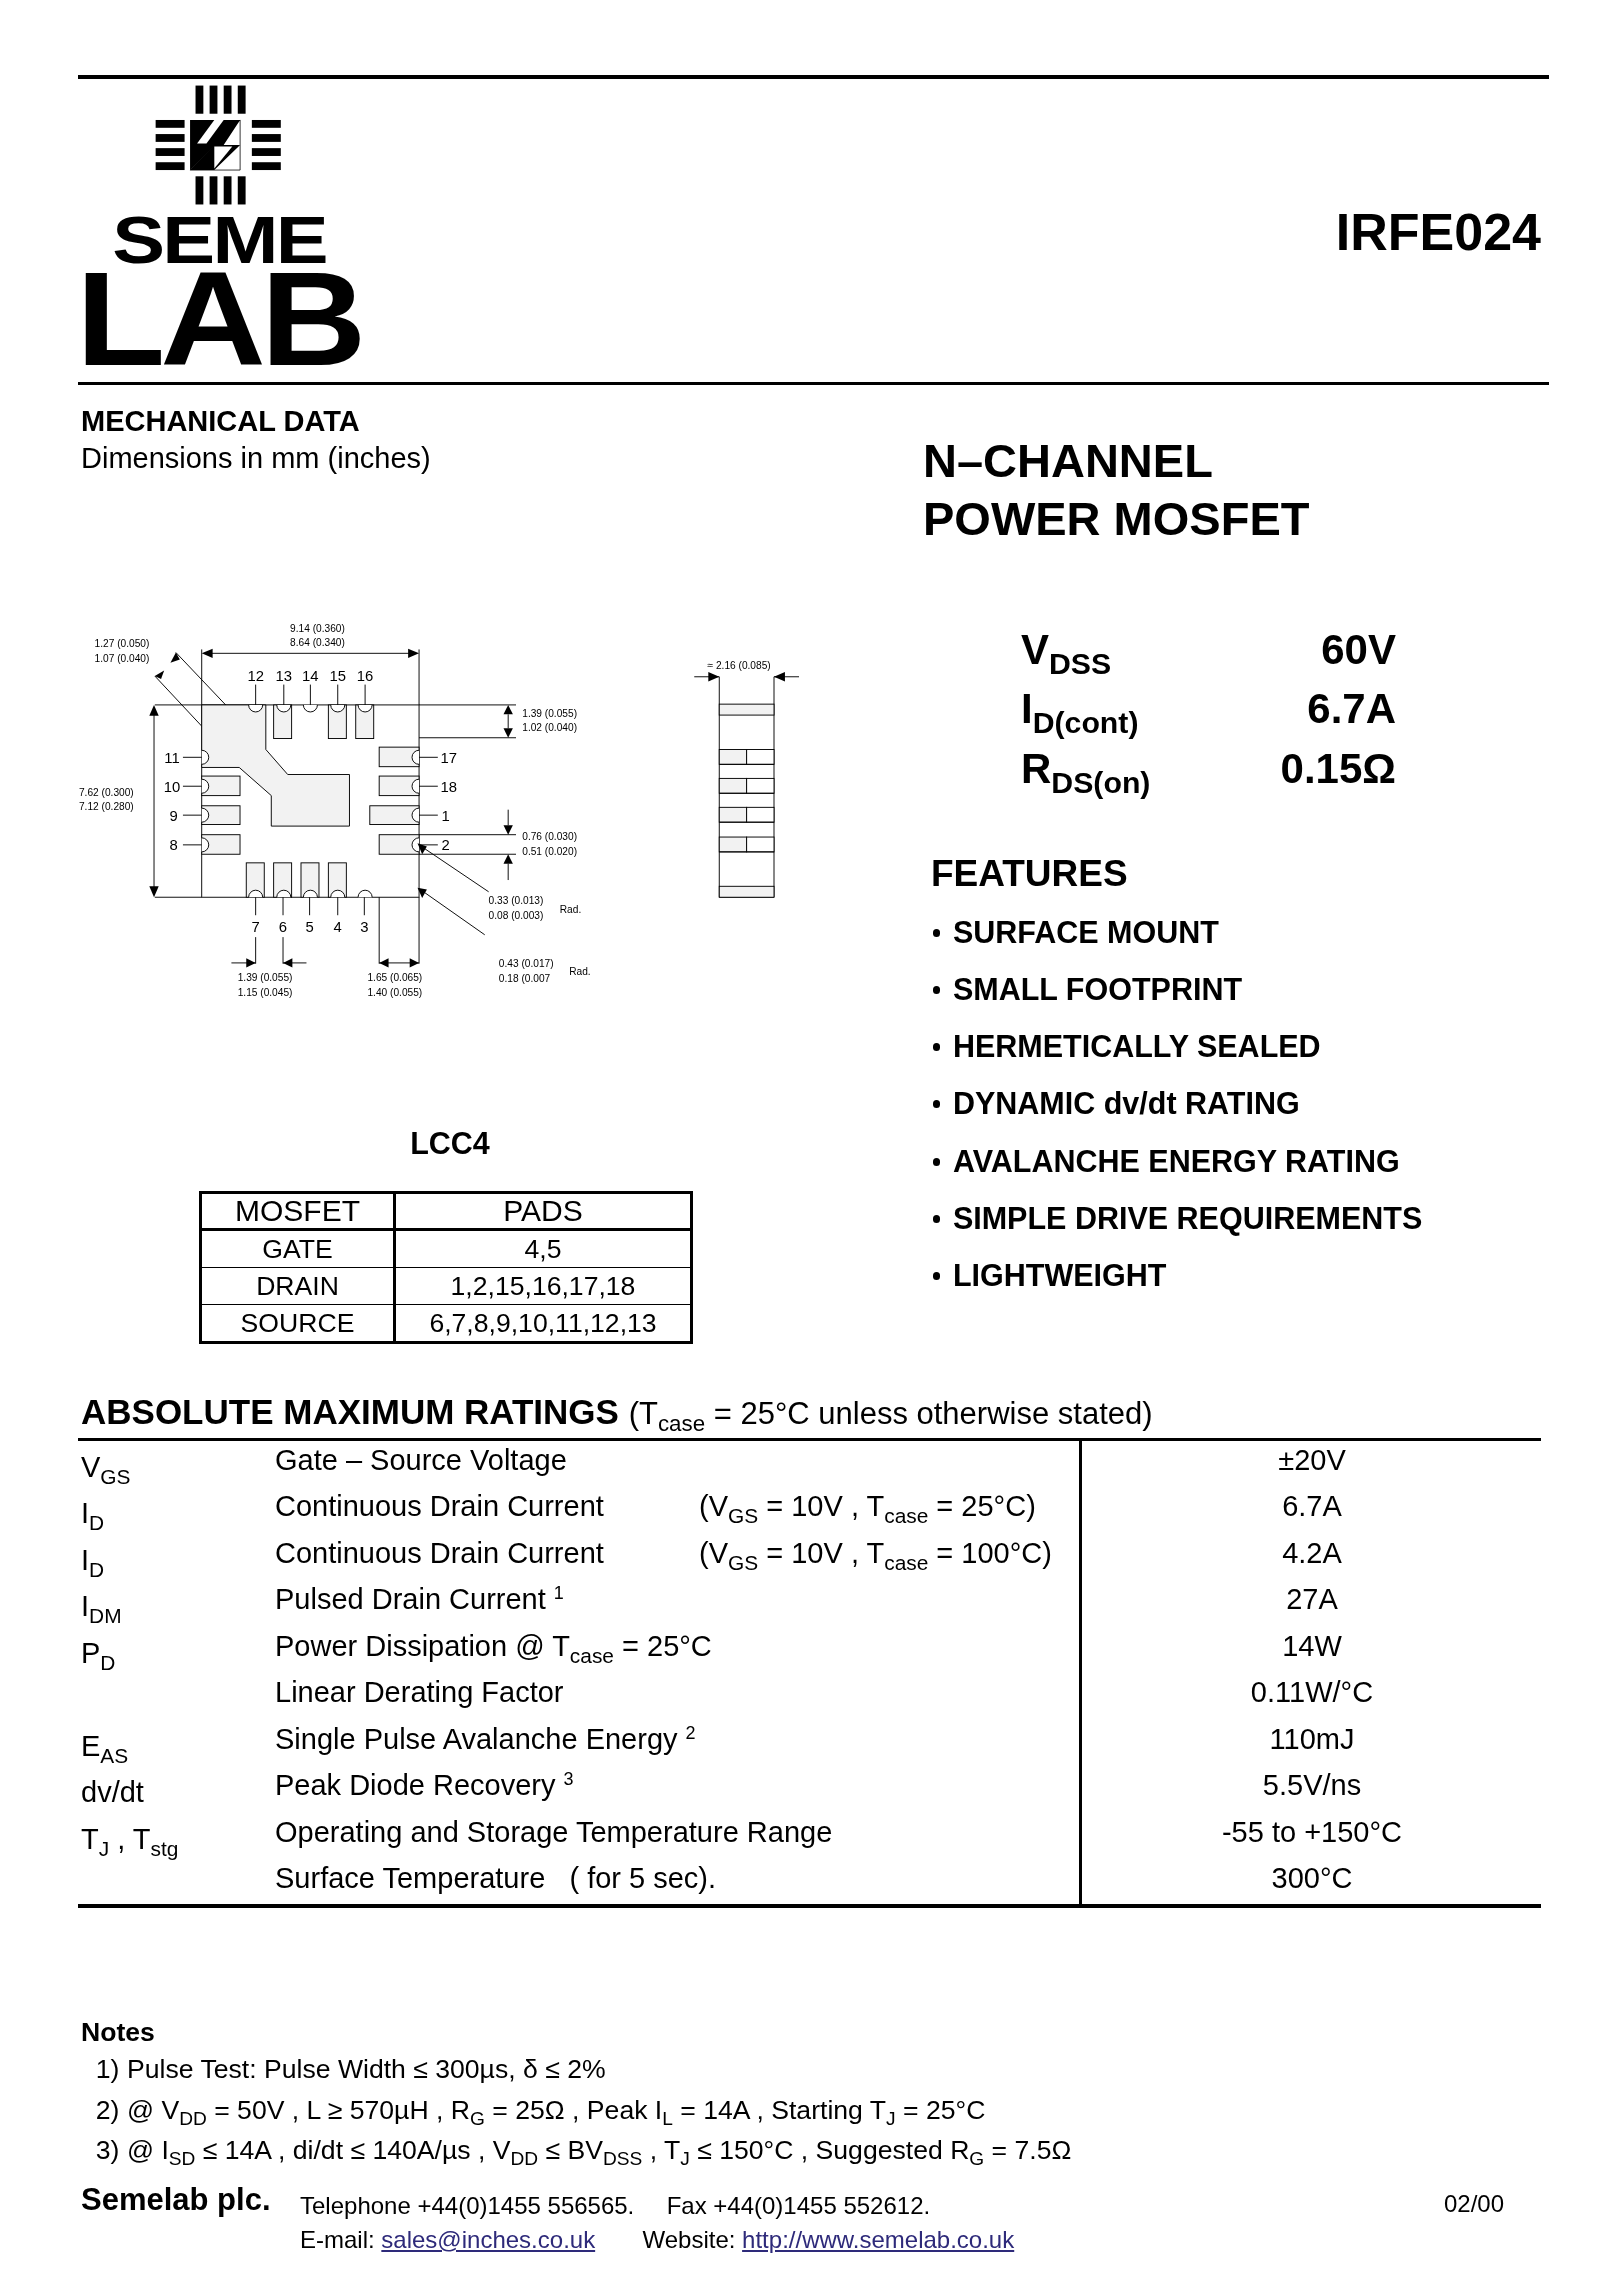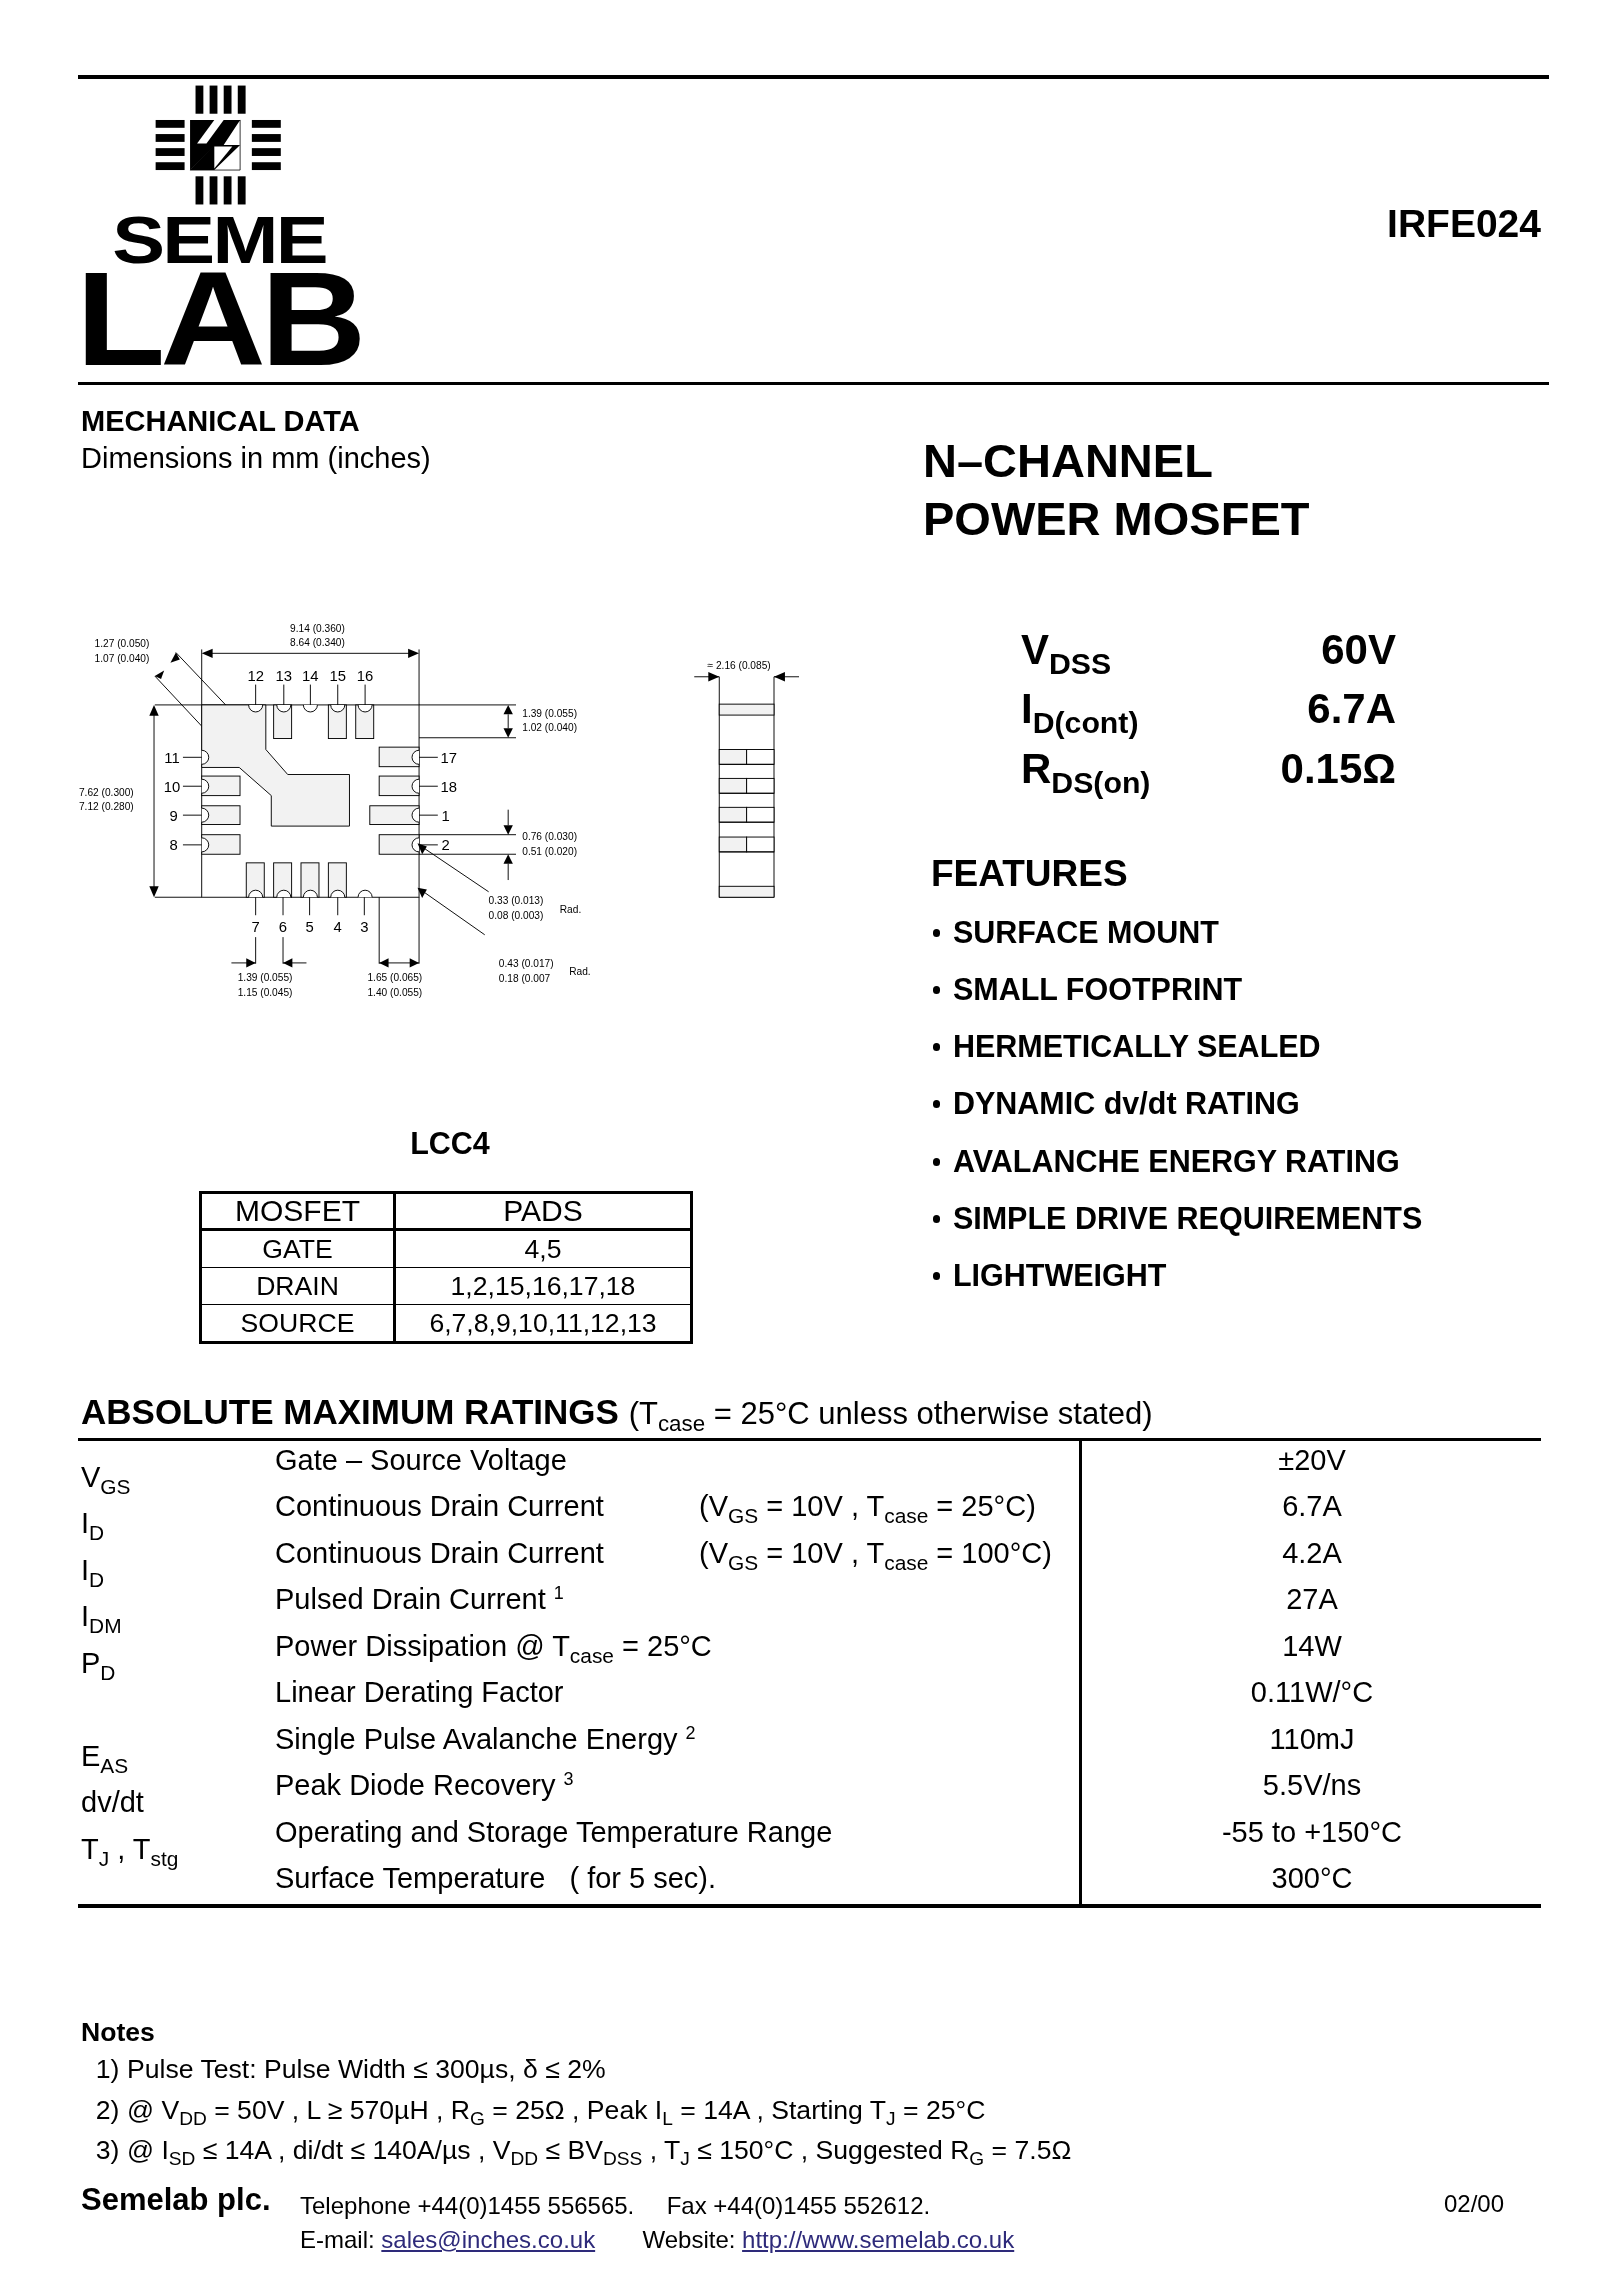--- a/index.html
+++ b/index.html
@@ -3,21 +3,21 @@
 <meta charset="utf-8">
 <style>
   html, body { margin:0; padding:0; background:#ffffff; }
   body { width:1616px; height:2284px; position:relative; overflow:hidden; color:#000; font-family:"Liberation Sans", sans-serif; }
   .abs { position:absolute; }
   .hline { position:absolute; background:#000; }
   .cond { font-family:"Liberation Sans", sans-serif; }
   sub, .sub { font-size:0.72em; vertical-align:-0.32em; line-height:0; }
   sup, .sup { font-size:0.62em; vertical-align:0.55em; line-height:0; }
 
-  #part-number { right:75px; top:202px; font-size:39px; font-weight:bold; letter-spacing:0px; }
+  #part-number { right:75px; top:202px; font-size:52px; font-weight:bold; letter-spacing:0px; }
   #mech-title { left:81px; top:405px; font-size:29px; font-weight:bold; }
   #mech-sub { left:81px; top:442px; font-size:29px; }
   #title-block { left:923px; width:571px; top:432px; font-size:47px; font-weight:bold; line-height:58px; }
 
   .spec-row { position:absolute; left:1021px; width:375px; height:55px; font-size:42px; font-weight:bold; }
   .spec-row .lbl { position:absolute; left:0; top:0; }
   .spec-row .val { position:absolute; right:0; top:0; }
 
   #features-title { left:931px; top:853px; font-size:37px; font-weight:bold; }
   .feature { position:absolute; left:931px; font-size:30.5px; font-weight:bold; white-space:nowrap; }
@@ -28,21 +28,21 @@
   #pads-table td, #pads-table th { border:1.6px solid #000; text-align:center; font-weight:normal; padding:0; }
   #pads-table th { height:33px; font-size:30px; border-bottom:3.1px solid #000; }
   #pads-table td { height:36px; }
   #pads-table .c1 { width:191px; border-right:3.9px solid #000; }
 
   #amr-title { left:81px; top:1392px; font-size:35px; white-space:nowrap; }
   #amr-title .big { font-weight:bold; }
   #amr-title .cond-text { font-size:31px; }
 
   .amr-row { position:absolute; left:81px; width:1461px; height:46px; font-size:29px; white-space:nowrap; }
-  .amr-row .sym { position:absolute; left:0; top:17px; }
+  .amr-row .sym { position:absolute; left:0; top:7px; }
   .amr-row .desc { position:absolute; left:194px; top:0; }
   .amr-row .cond { position:absolute; left:618px; top:0; }
   .amr-row .val { position:absolute; left:1001px; width:460px; text-align:center; top:0; }
   #amr-vline { position:absolute; left:1079px; top:1439px; width:3.1px; height:468px; background:#000; }
 
   #notes-title { left:81px; top:2017px; font-size:26.6px; font-weight:bold; }
   .note { position:absolute; left:88px; font-size:26.6px; white-space:nowrap;text-align:center; }
   .note .num { display:inline-block; width:39px; }
 
   #footer-company { left:81px; top:2182px; font-size:31px; font-weight:bold; }

